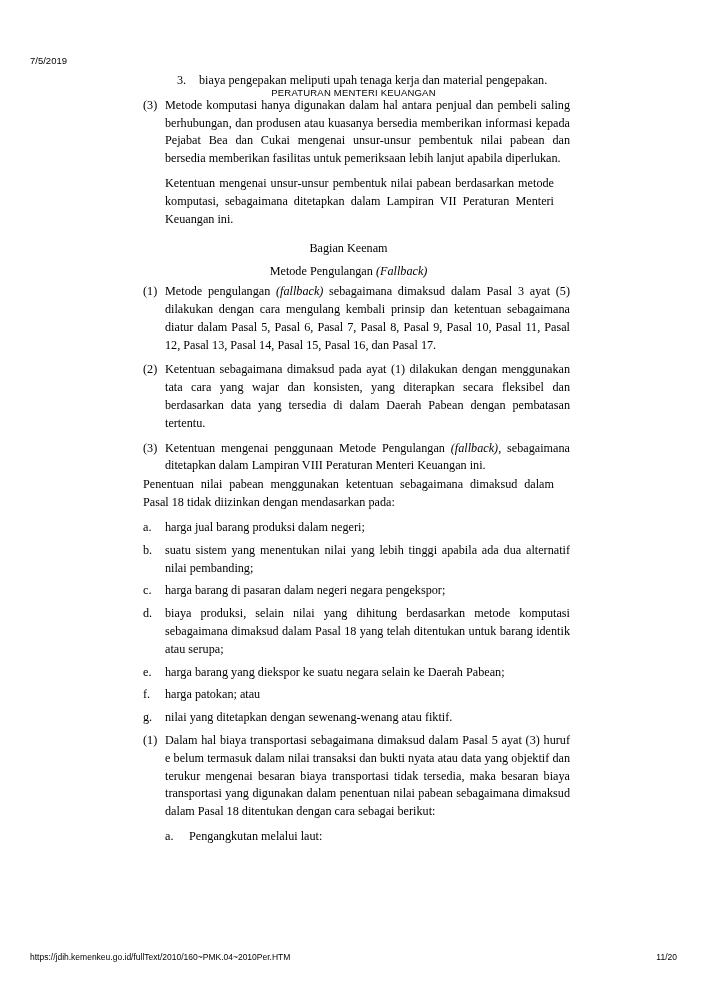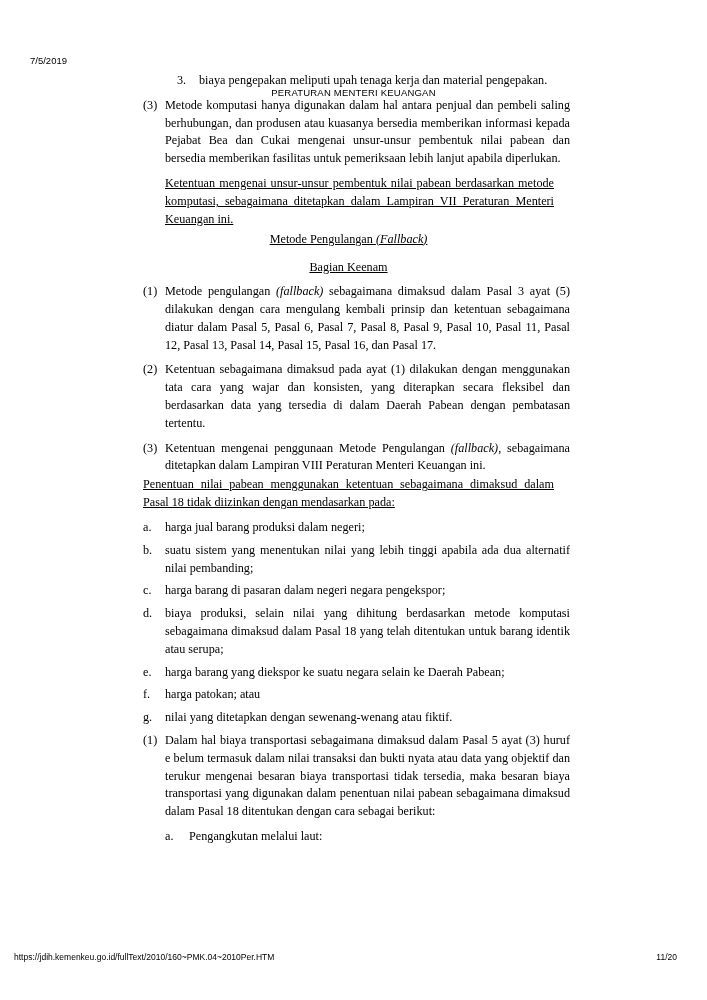--- a/index.html
+++ b/index.html
@@ -50,41 +50,40 @@
     position: absolute;
     bottom: 48px;
     left: 0;
     width: 707px;
     font-family: "Liberation Sans", sans-serif;
     font-size: 8.5px;
     color: #000;
   }
   .footer .ftr-url {
     position: absolute;
-    left: 14px;
+    left: 30px;
     top: 0;
     white-space: nowrap;
   }
   .footer .ftr-page {
     position: absolute;
     right: 30px;
     top: 0;
   }
   .content {
     position: absolute;
     top: 72px;
     left: 143px;
     width: 427px;
     font-size: 12.2px;
     line-height: 1.46;
     text-align: justify;
   }
   p {
     margin: 0 16px 2px 0;
-    text-decoration: underline;
   }
   .num-item {
     display: flex;
     align-items: flex-start;
     margin-bottom: 1px;
   }
   .num-item .marker {
     flex: 0 0 auto;
     white-space: nowrap;
   }
@@ -137,25 +136,25 @@
       <span class="body">biaya pengepakan meliputi upah tenaga kerja dan material pengepakan.</span>
     </div>
 
     <div class="num-item gap-small">
       <span class="marker m-paren">(3)</span>
       <span class="body">Metode komputasi hanya digunakan dalam hal antara penjual dan pembeli saling berhubungan, dan produsen atau kuasanya bersedia memberikan informasi kepada Pejabat Bea dan Cukai mengenai unsur-unsur pembentuk nilai pabean dan bersedia memberikan fasilitas untuk pemeriksaan lebih lanjut apabila diperlukan.</span>
     </div>
 
     <p class="gap-small" style="margin-left:22px;">Ketentuan mengenai unsur-unsur pembentuk nilai pabean berdasarkan metode komputasi, sebagaimana ditetapkan dalam Lampiran VII Peraturan Menteri Keuangan ini.</p>
 
+    <p class="center heading-block">Bagian Keenam</p>
+
     <p class="center">
       <span>Metode Pengulangan </span><span class="it">(Fallback)</span>
     </p>
-
-    <p class="center heading-block">Bagian Keenam</p>
 
 
     <div class="num-item">
       <span class="marker m-paren">(1)</span>
       <span class="body"><span>Metode pengulangan </span><span class="it">(fallback)</span><span> sebagaimana dimaksud dalam Pasal 3 ayat (5) dilakukan dengan cara mengulang kembali prinsip dan ketentuan sebagaimana diatur dalam Pasal 5, Pasal 6, Pasal 7, Pasal 8, Pasal 9, Pasal 10, Pasal 11, Pasal 12, Pasal 13, Pasal 14, Pasal 15, Pasal 16, dan Pasal 17.</span></span>
     </div>
 
     <div class="num-item gap-small">
       <span class="marker m-paren">(2)</span>
       <span class="body">Ketentuan sebagaimana dimaksud pada ayat (1) dilakukan dengan menggunakan tata cara yang wajar dan konsisten, yang diterapkan secara fleksibel dan berdasarkan data yang tersedia di dalam Daerah Pabean dengan pembatasan tertentu.</span>

